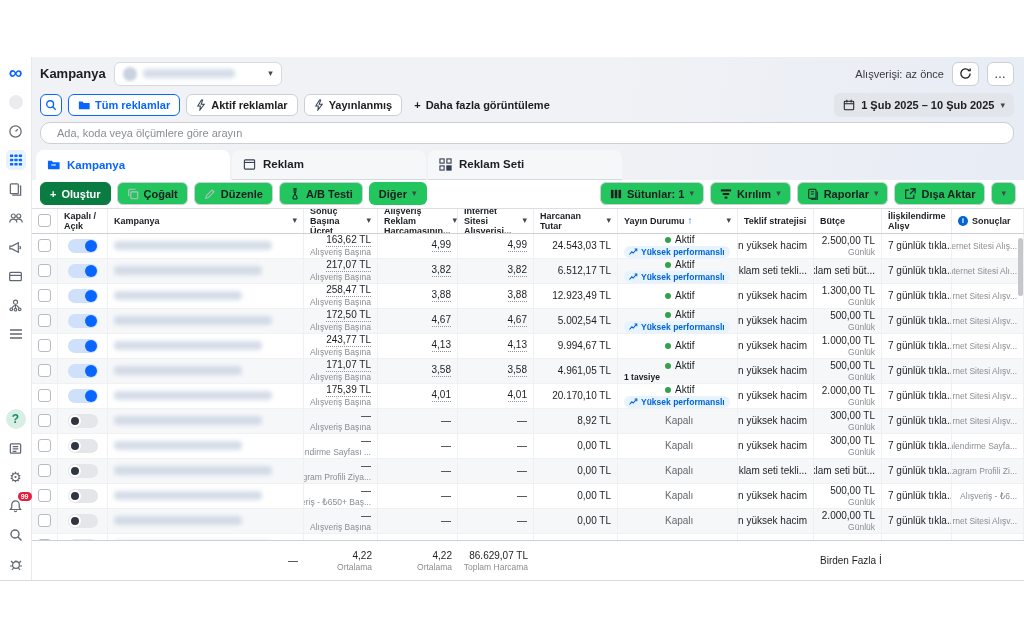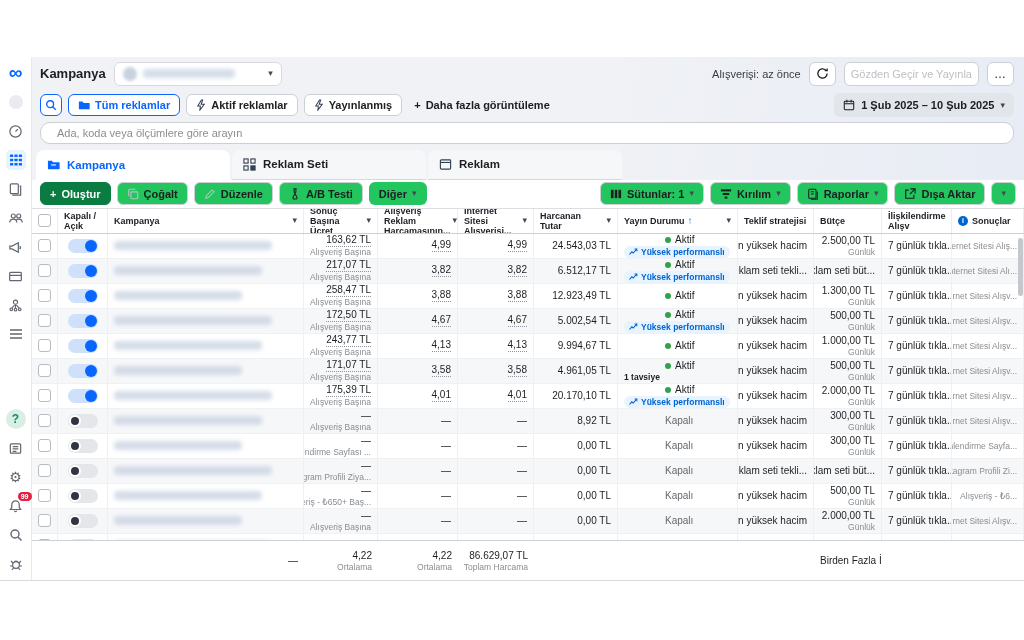--- a/index.html
+++ b/index.html
@@ -207,23 +207,20 @@
         <span class="blur-bar"></span>
         <span class="caret">▾</span>
       </div>
       <div class="top-right">
         <span class="updated">Alışverişi: az önce</span>
         <div class="sqbtn">
             <svg width="13" height="13" viewBox="0 0 14 14" fill="none" stroke="#1c1e21" stroke-width="1.4">
               <path d="M12 7a5 5 0 1 1-1.4-3.5"></path>
               <path d="M12 1.5V4H9.5"></path>
             </svg>
-          </div>
-        <div class="sqbtn btn-disabled">
-            <span>Gözden Geçir ve Yayınla</span>
           </div>
         <div class="sqbtn">
             <span class="dots">…</span>
           </div>
       </div>
     </div>
 
     <div class="filterbar">
       <div class="pill searchsq">
           <svg width="12" height="12" viewBox="0 0 14 14" fill="none" stroke="#0866ff" stroke-width="1.6">
@@ -270,33 +267,33 @@
     <div class="tabsrow">
       <div class="tab active">
           <svg width="13" height="13" viewBox="0 0 14 14">
             <path d="M1 3h4.2l1.3 1.6H13a.6.6 0 0 1 .6.6v6.2a.6.6 0 0 1-.6.6H1.6a.6.6 0 0 1-.6-.6V3z" fill="#0866ff"></path>
             <path d="M4.5 7.5h5" stroke="#fff" stroke-width="1.2"></path>
           </svg>
           <span>Kampanya</span>
         </div>
       <div class="tab">
           <svg width="13" height="13" viewBox="0 0 14 14" fill="none" stroke="#344054" stroke-width="1.2">
+            <rect x="1.5" y="2" width="11" height="10" rx="1"></rect>
+            <path d="M1.5 4.8h11"></path>
+          </svg>
+          <span>Reklam</span>
+        </div>
+      <div class="tab">
+          <svg width="13" height="13" viewBox="0 0 14 14" fill="none" stroke="#344054" stroke-width="1.2">
             <rect x="1" y="1" width="4.5" height="4.5"></rect>
             <rect x="8.5" y="1" width="4.5" height="4.5"></rect>
             <rect x="1" y="8.5" width="4.5" height="4.5"></rect>
             <rect x="8.5" y="8.5" width="4.5" height="4.5" fill="#344054"></rect>
           </svg>
           <span>Reklam Seti</span>
-        </div>
-      <div class="tab">
-          <svg width="13" height="13" viewBox="0 0 14 14" fill="none" stroke="#344054" stroke-width="1.2">
-            <rect x="1.5" y="2" width="11" height="10" rx="1"></rect>
-            <path d="M1.5 4.8h11"></path>
-          </svg>
-          <span>Reklam</span>
         </div>
     </div>
 
     <div class="card">
 
       <div class="toolbar">
         <div class="tbtn green">
             <span>+</span>
             <span>Oluştur</span>
           </div>

